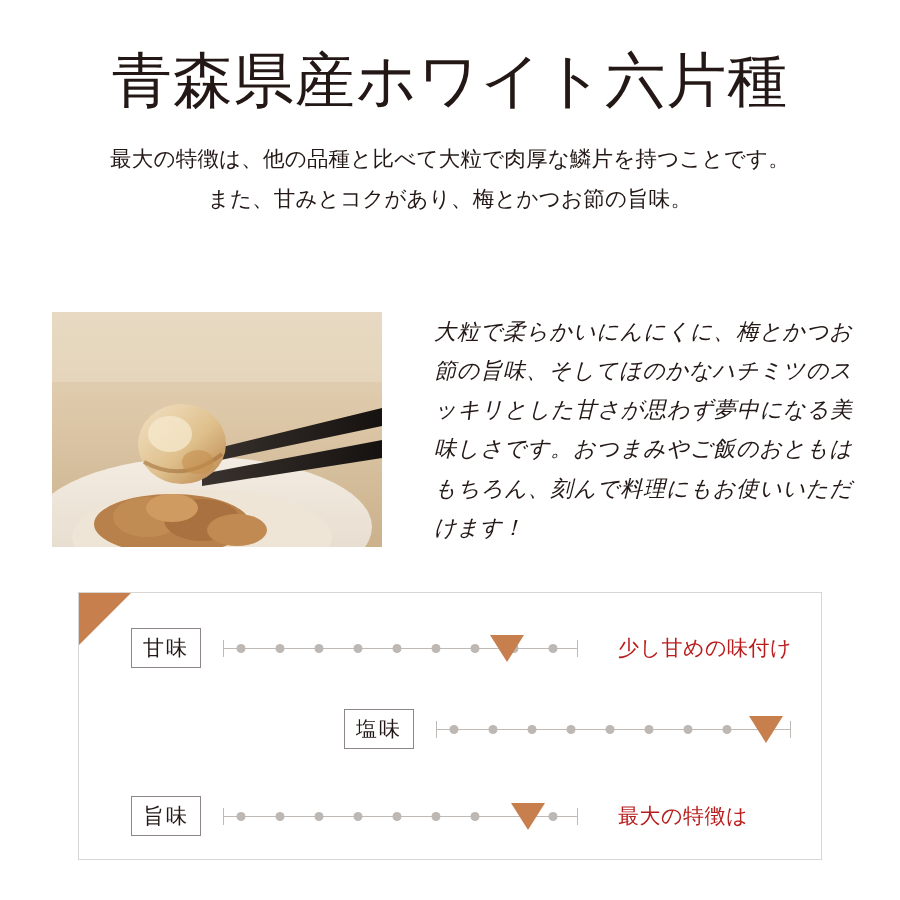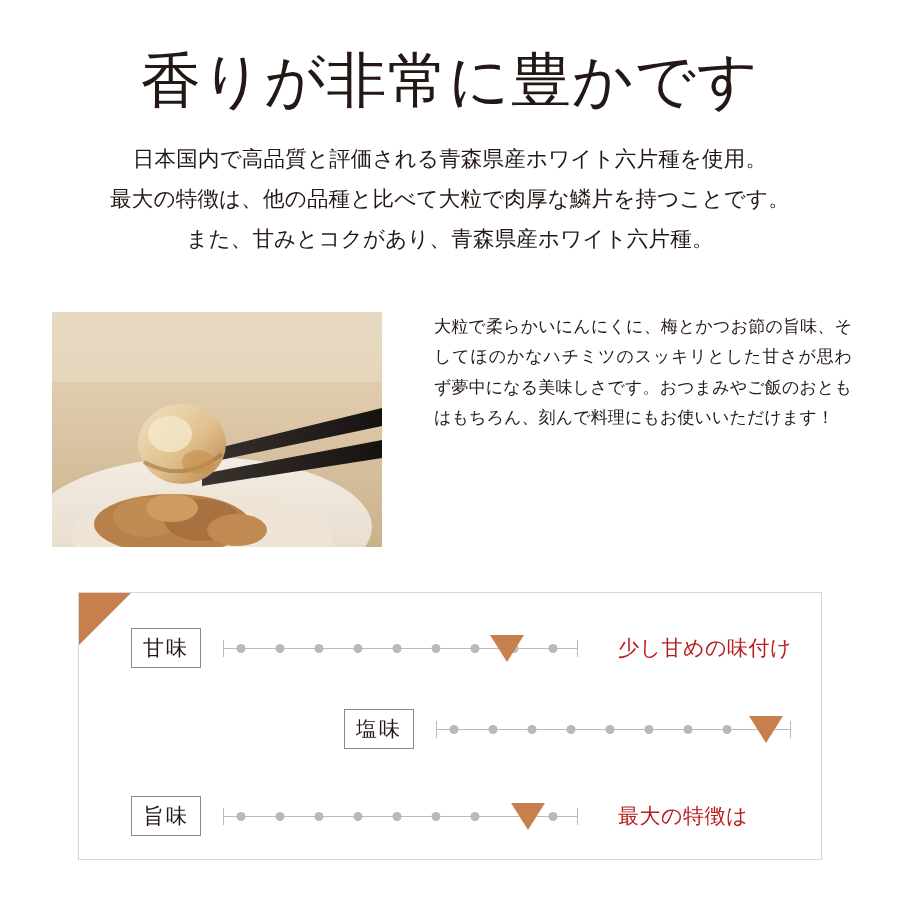--- a/index.html
+++ b/index.html
@@ -65,25 +65,26 @@
     background: #d9c5a8;
   }
   .photo svg {
     display: block;
     width: 330px;
     height: 235px;
   }
   .desc {
     flex: 1;
     margin-left: 52px;
-    font-size: 17px;
+    font-size: 22px;
     line-height: 1.78;
     color: #231815;
     text-align: justify;
     letter-spacing: 0.1px;
+    font-style: italic;
   }
 
   
   .taste-box {
     position: absolute;
     left: 78px;
     top: 592px;
     width: 744px;
     height: 268px;
     border: 1px solid #d8d5d2;
@@ -176,26 +177,25 @@
     color: #b91c1c;
     letter-spacing: 0.5px;
     white-space: nowrap;
   }
 </style>
 </head>
 <body>
 
 <div class="page">
 
-  <h1 class="title">香りが非常に豊かです</h1>
+  <h1 class="title">青森県産ホワイト六片種</h1>
 
   <div class="lead">
-    <div>日本国内で高品質と評価される青森県産ホワイト六片種を使用。</div>
     <div>最大の特徴は、他の品種と比べて大粒で肉厚な鱗片を持つことです。</div>
-    <div>また、甘みとコクがあり、青森県産ホワイト六片種。</div>
+    <div>また、甘みとコクがあり、梅とかつお節の旨味。</div>
   </div>
 
   <div class="media-row">
     <div class="photo">
       <svg viewBox="0 0 330 235" xmlns="http://www.w3.org/2000/svg" aria-hidden="true">
         <defs>
           <linearGradient id="bg" x1="0" y1="0" x2="0" y2="1">
             <stop offset="0%" stop-color="#e6d6bd"></stop>
             <stop offset="45%" stop-color="#dcc7a7"></stop>
             <stop offset="100%" stop-color="#cbb18c"></stop>

